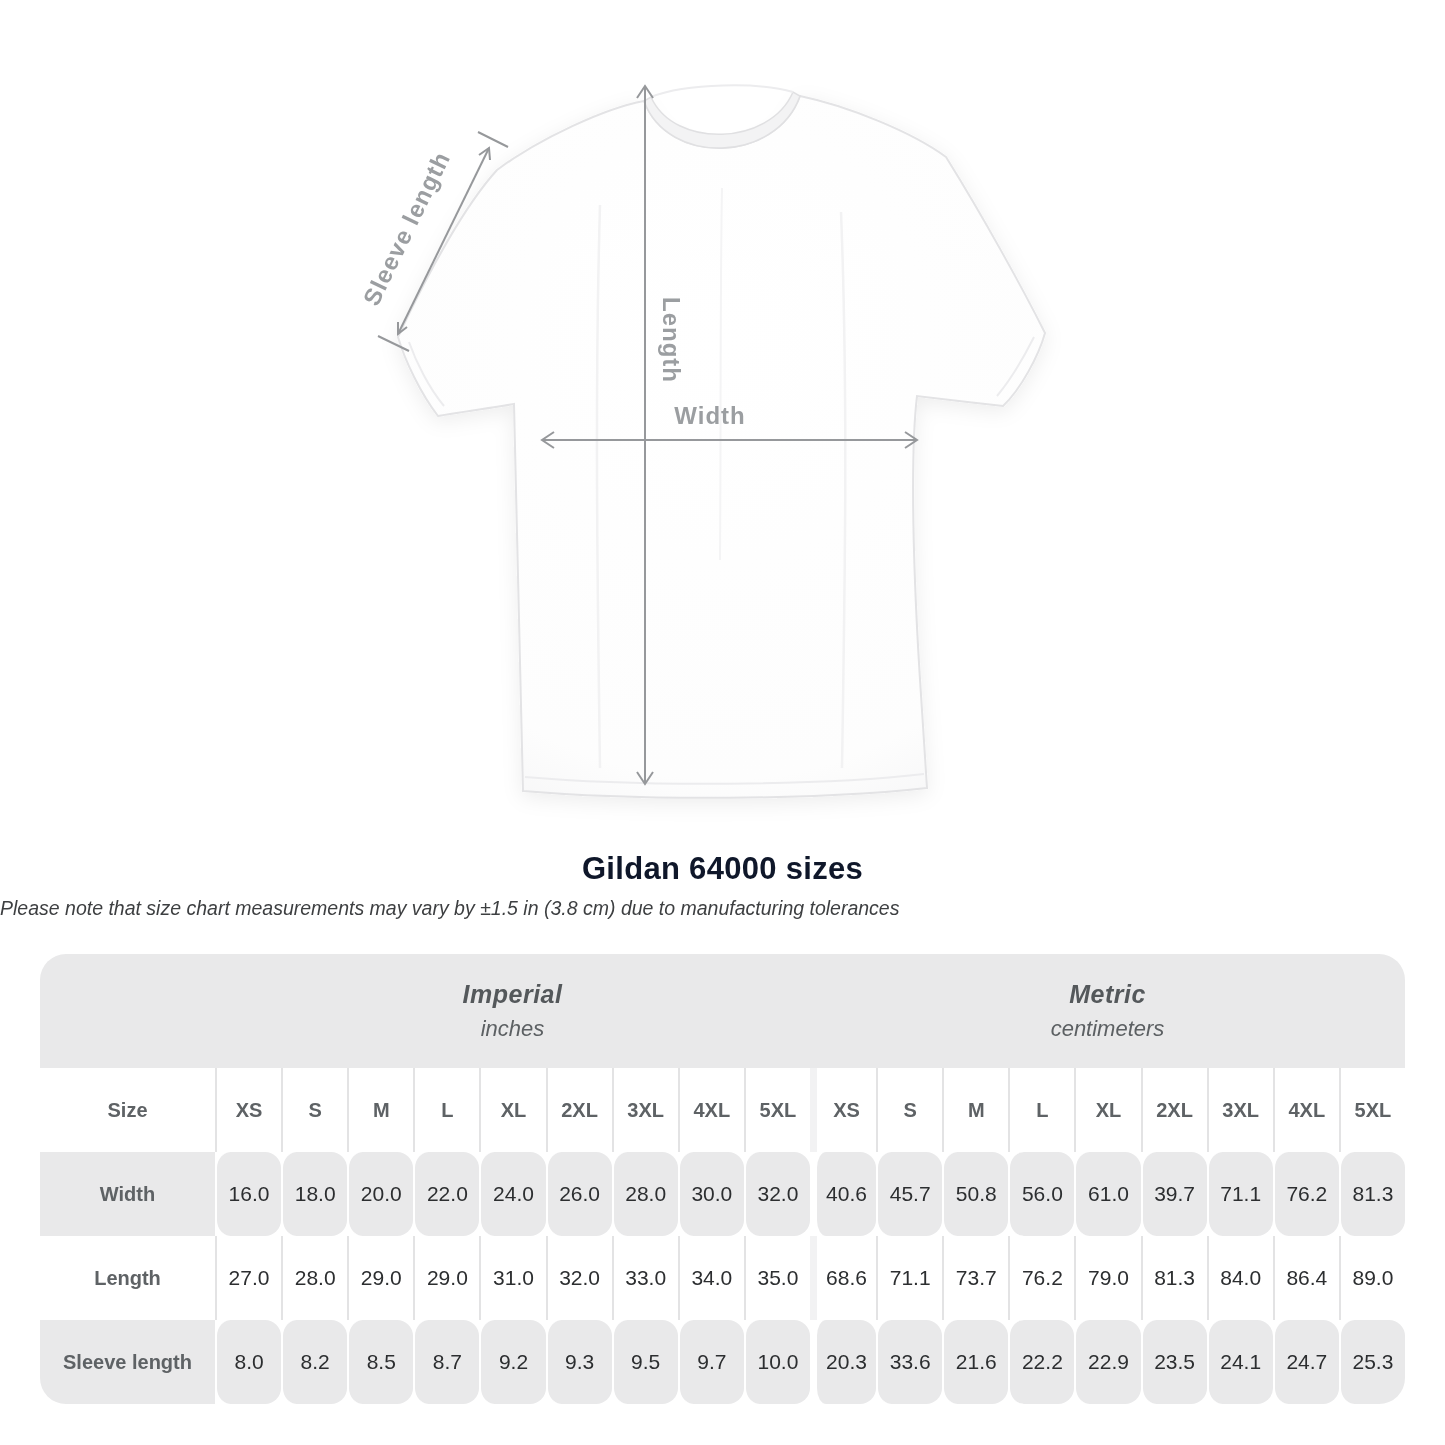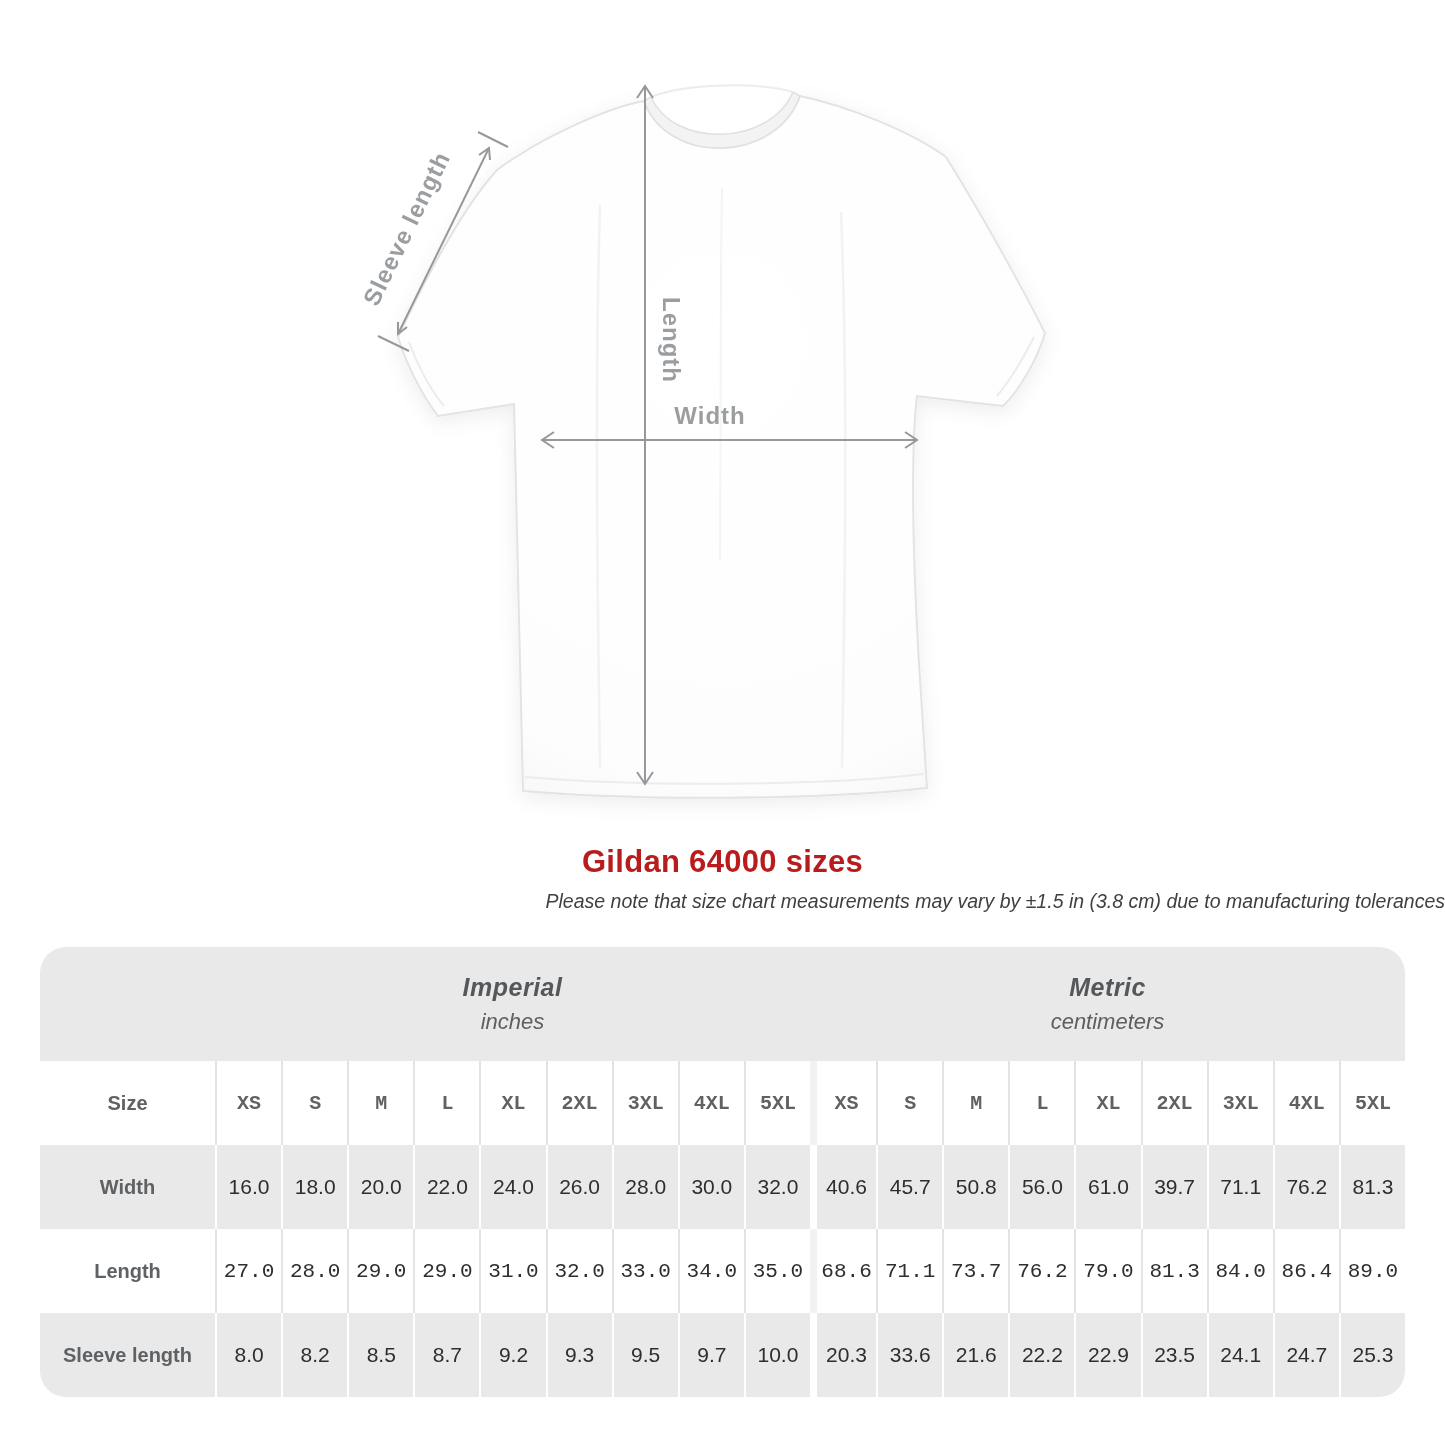--- a/index.html
+++ b/index.html
@@ -11,25 +11,25 @@
   }
   
   .shirt-figure { position:relative; width:1445px; height:826px; }
   .shirt-figure svg { position:absolute; left:0; top:0; }
   .diagram-label {
     font-family:"Liberation Sans", sans-serif;
     font-weight:bold; font-size:24px; fill:#9b9ea1; letter-spacing:1px;
   }
   
   .chart-title {
-    text-align:center; font-size:31px; font-weight:bold; color:#b91c1c;
-    margin-top:18px; letter-spacing:0.3px;
+    text-align:center; font-size:31px; font-weight:bold; color:#0f172a;
+    margin-top:25px; letter-spacing:0.3px;
   }
   .chart-subtitle {
-    text-align:right; font-style:italic; font-size:19.5px; color:#3d3f41;
+    text-align:left; font-style:italic; font-size:19.5px; color:#3d3f41;
     margin-top:10px;
   }
   
   .size-table {
     width:1365px; margin:34px auto 10px auto;
     display:grid;
     grid-template-columns:175px repeat(18, 1fr);
     grid-template-rows:114px repeat(4, 84px);
     border-radius:26px; overflow:hidden;
     background:#ffffff;
@@ -42,22 +42,22 @@
   .group-name { font-style:italic; font-weight:bold; font-size:25px; color:#54585b; letter-spacing:0.5px; }
   .group-unit { font-style:italic; font-size:22px; color:#5c6063; }
   .cell {
     display:flex; align-items:center; justify-content:center;
     font-size:21px; color:#2c2e30; background:#ffffff;
   }
   .cell.head { font-weight:bold; font-size:20px; color:#5e6265; }
   .cell.rowlabel { font-weight:bold; font-size:20px; color:#5e6265; }
   .r-gray .cell, .cell.gray { background:#e9e9ea; }
   
-  .cell.sep-on-white { border-left:2px solid #e3e3e4;font-family:Liberation Mono, monospace; }
-  .cell.sep-on-gray  { border-left:2px solid #ffffff; }
+  .cell.sep-on-white { border-left:2px solid #e3e3e4; }
+  .cell.sep-on-gray  { border-left:2px solid #ffffff;border-radius:16px; }
   .cell.metric-start.sep-on-white { border-left-width:7px; border-left-color:#f2f2f3; }
   .cell.metric-start.sep-on-gray  { border-left-width:7px; border-left-color:#ffffff; }
 </style>
 </head>
 <body>
 
 <div class="shirt-figure">
   <svg width="1445" height="826" viewBox="0 0 1445 826">
     <defs>
       <radialGradient id="shirtFill" cx="50%" cy="35%" r="80%">

